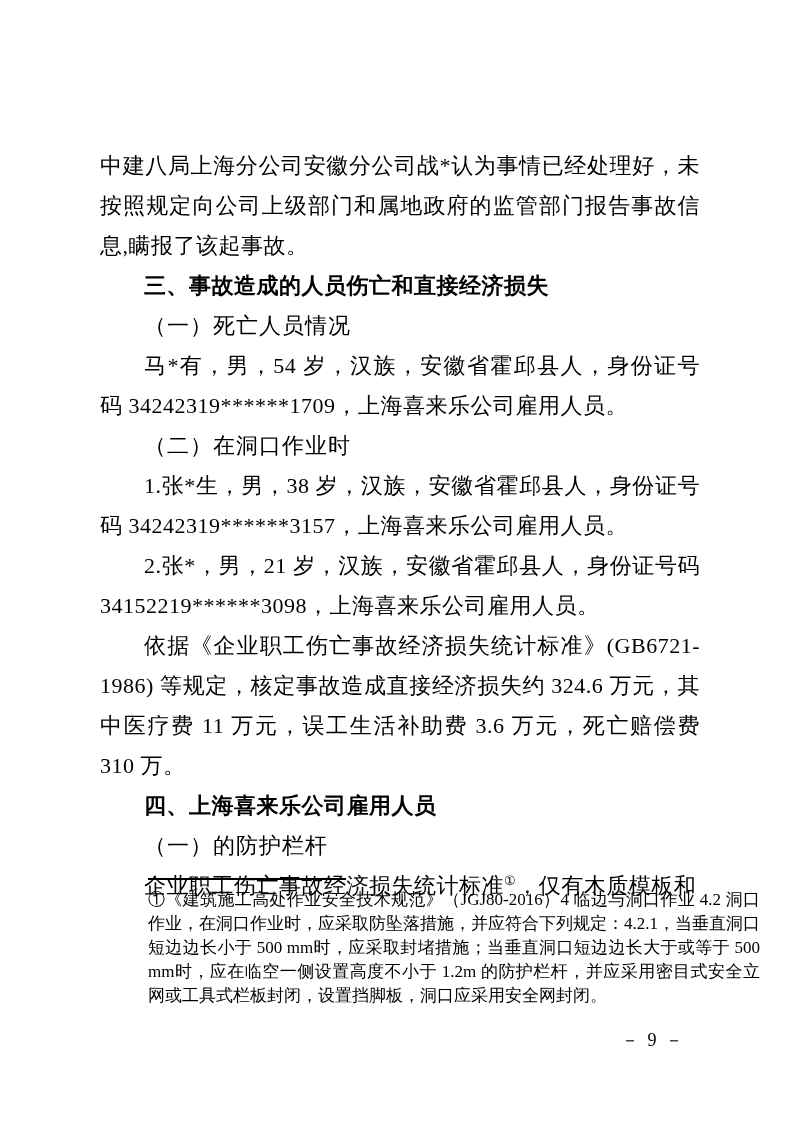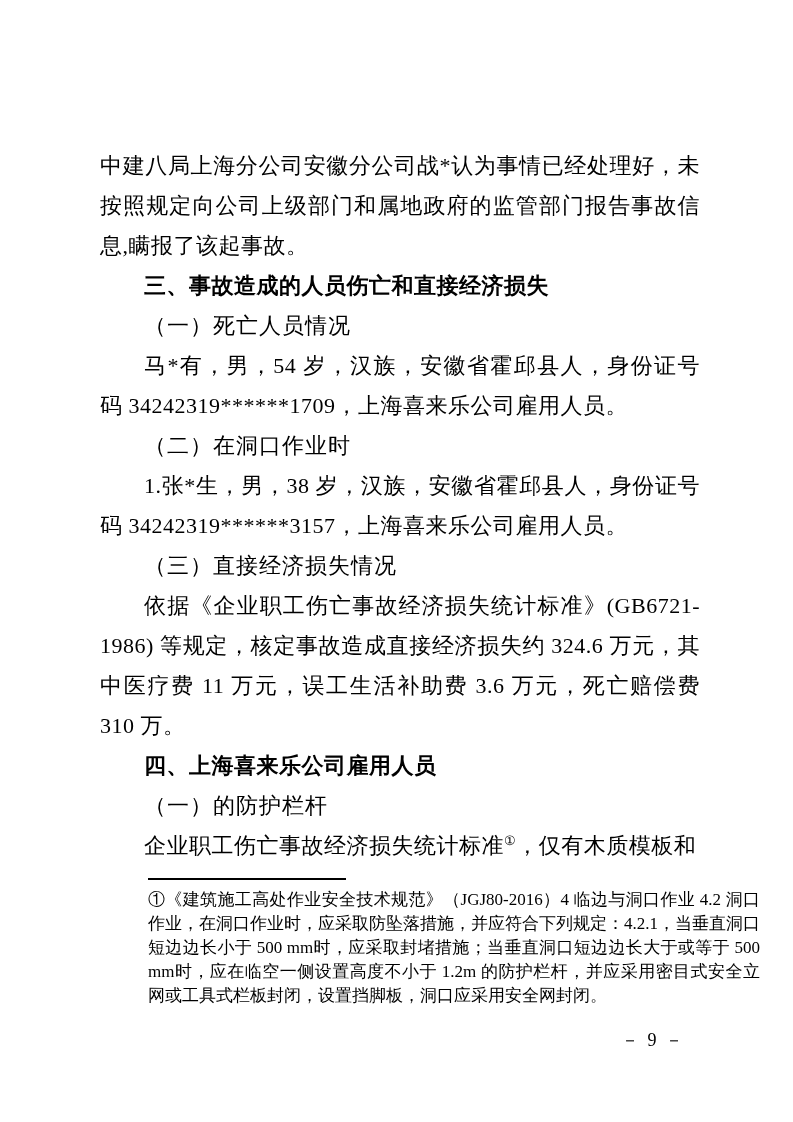--- a/index.html
+++ b/index.html
@@ -94,22 +94,22 @@
     <p class="heading">三、事故造成的人员伤亡和直接经济损失</p>
 
     <p class="subheading">（一）死亡人员情况</p>
 
     <p class="para indent">马*有，男，54 岁，汉族，安徽省霍邱县人，身份证号码 34242319******1709，上海喜来乐公司雇用人员。</p>
 
     <p class="subheading">（二）在洞口作业时</p>
 
     <p class="para indent">1.张*生，男，38 岁，汉族，安徽省霍邱县人，身份证号码 34242319******3157，上海喜来乐公司雇用人员。</p>
 
+    <p class="para indent">2.张*，男，21 岁，汉族，安徽省霍邱县人，身份证号码 34152219******3098，上海喜来乐公司雇用人员。</p>
 
-    <p class="subheading">（三）直接经济损失情况</p>
 
     <p class="para indent">依据《企业职工伤亡事故经济损失统计标准》(GB6721-1986) 等规定，核定事故造成直接经济损失约 324.6 万元，其中医疗费 11 万元，误工生活补助费 3.6 万元，死亡赔偿费 310 万。</p>
 
     <p class="heading">四、上海喜来乐公司雇用人员</p>
 
     <p class="subheading">（一）的防护栏杆</p>
 
     <p class="para indent">
       <span>企业职工伤亡事故经济损失统计标准</span><span class="sup-ref">①</span><span>，仅有木质模板和</span>
     </p>

